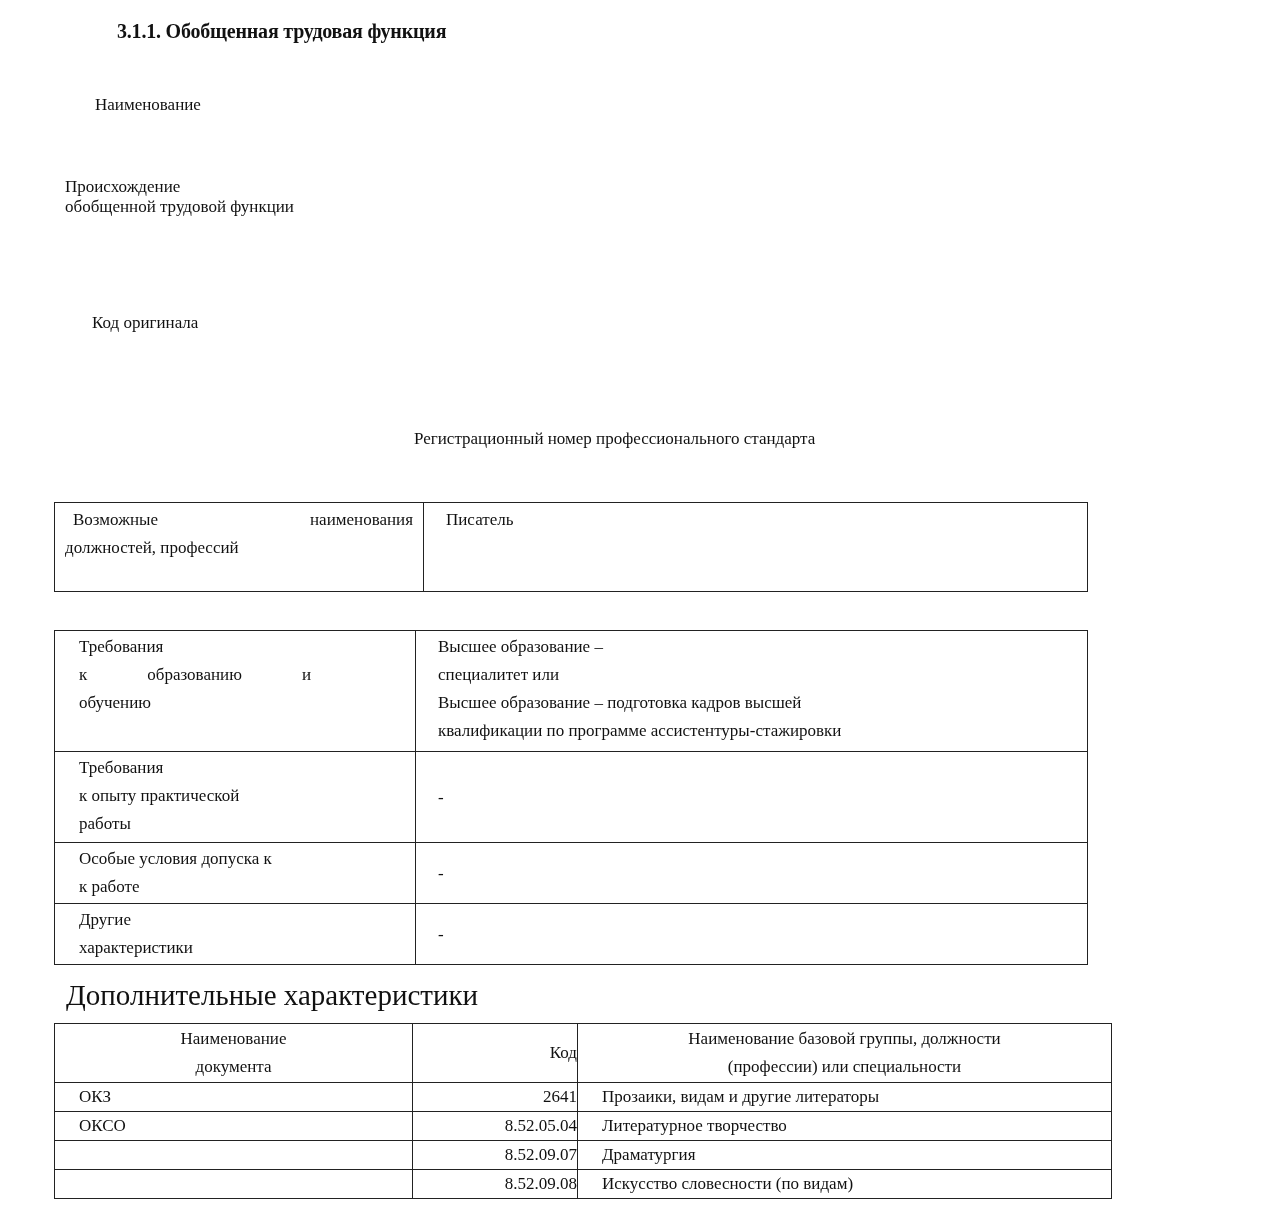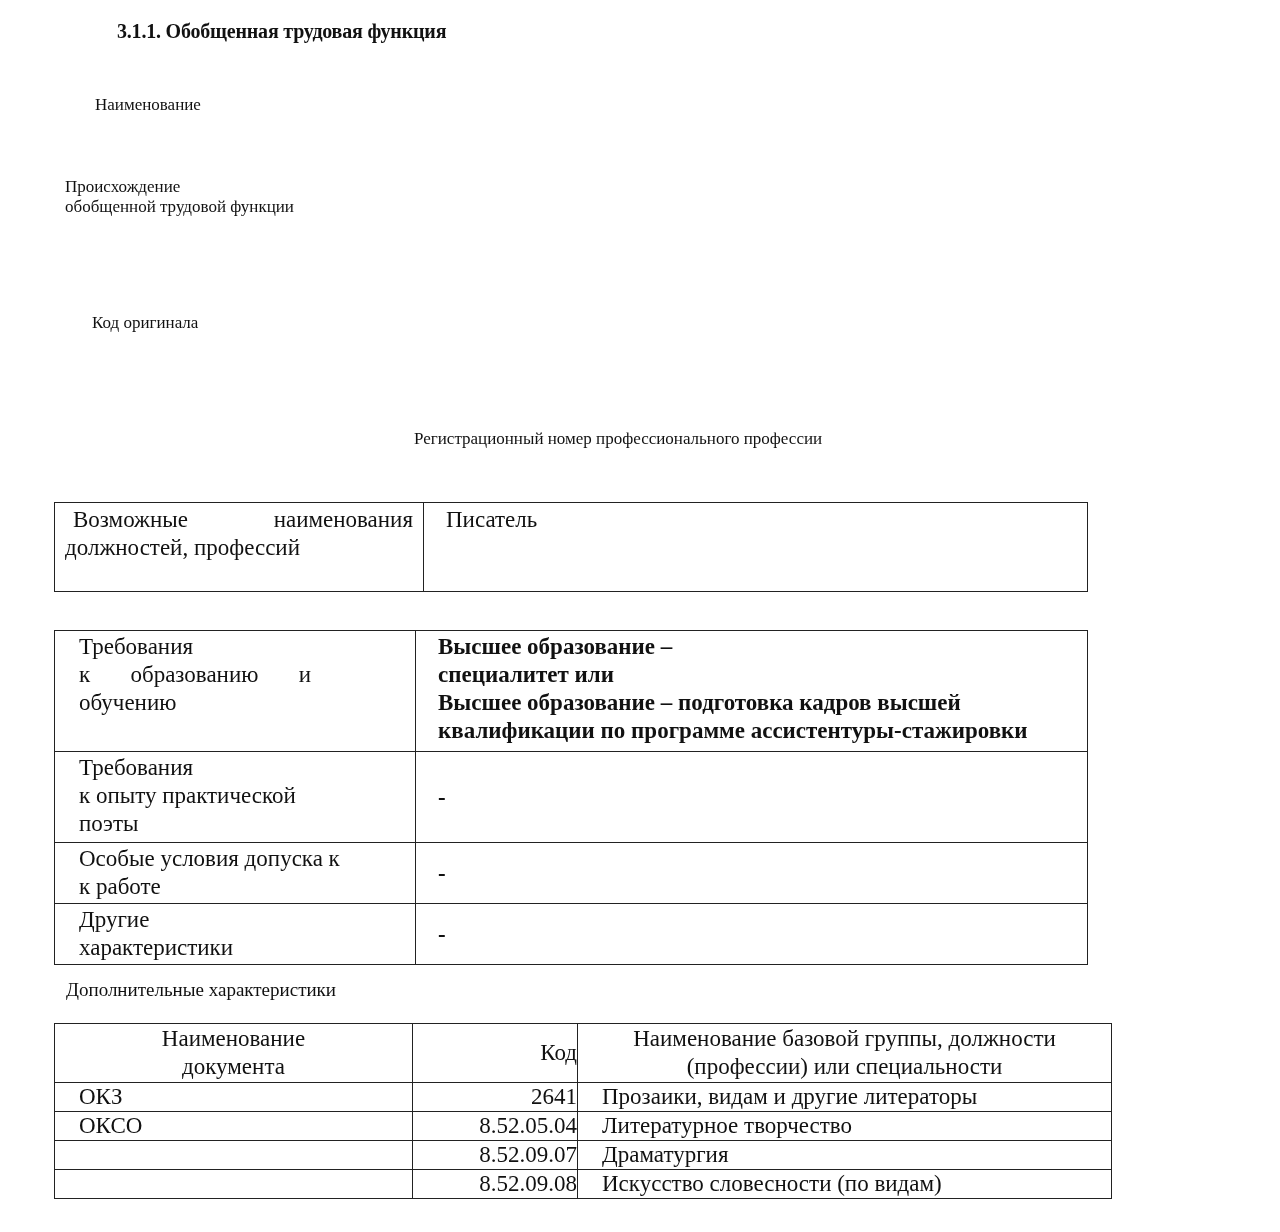--- a/index.html
+++ b/index.html
@@ -8,39 +8,39 @@
     font-family: "Liberation Serif", "DejaVu Serif", serif; color: #111;
   }
   .abs { position: absolute; }
   .title { left: 117px; top: 20px; font-size: 20px; font-weight: bold; letter-spacing: -0.2px; }
   .small { font-size: 17px; line-height: 20px; }
   .lbl-name { left: 95px; top: 95px; }
   .lbl-origin { left: 65px; top: 177px; }
   .lbl-code { left: 92px; top: 313px; }
   .lbl-reg { left: 414px; top: 429px; }
 
-  table { border-collapse: collapse; position: absolute; font-size: 23px; line-height: 28px; border-radius: 11px; }
+  table { border-collapse: collapse; position: absolute; font-size: 17px; line-height: 28px; border-radius: 11px; }
   td, th { border: 1.5px solid #222; vertical-align: top; padding: 0; font-weight: normal; }
 
   .t1 { left: 54px; top: 502px; width: 1034px; }
   .t1 td { height: 85px; }
   .t1 .c1 { width: 340px; padding: 3px 10px 0 18px; }
   .t1 .c2 { padding: 3px 10px 0 22px; }
   .just { text-align: justify; text-align-last: justify; }
 
   .t2 { left: 54px; top: 630px; width: 1034px; }
   .t2 .c1 { width: 326px; padding: 2px 10px 0 24px; }
-  .t2 .c2 { padding: 2px 12px 0 22px; font-weight: bold; }
+  .t2 .c2 { padding: 2px 12px 0 22px; }
   .t2 .mid { vertical-align: middle; }
   .t2 tr.r1 td { height: 118px; }
   .t2 tr.r2 td { height: 88px; }
   .t2 tr.r3 td { height: 58px; }
   .t2 tr.r4 td { height: 58px; }
 
-  .extra-title { left: 66px; top: 979px; font-size: 19px; }
+  .extra-title { left: 66px; top: 979px; font-size: 29px; }
 
   .t3 { left: 54px; top: 1023px; width: 1058px; }
   .t3 th { vertical-align: middle; text-align: center; height: 58px; }
   .t3 td { height: 28px; }
   .t3 .k1 { width: 333px; padding-left: 24px; }
   .t3 .k2 { width: 140px; padding-left: 24px; text-align: right; }
   .t3 .k3 { padding-left: 24px; }
   .t3 th.k1, .t3 th.k2, .t3 th.k3 { padding-left: 0; }
 </style>
 </head>
@@ -50,21 +50,21 @@
 
 <div class="abs small lbl-name">Наименование</div>
 
 <div class="abs small lbl-origin">
   <div>Происхождение</div>
   <div>обобщенной трудовой функции</div>
 </div>
 
 <div class="abs small lbl-code">Код оригинала</div>
 
-<div class="abs small lbl-reg">Регистрационный номер профессионального профессии</div>
+<div class="abs small lbl-reg">Регистрационный номер профессионального стандарта</div>
 
 <table class="t1">
   <tbody>
       <tr>
     <td class="c1">
       <div class="just">Возможные наименования</div>
       <div style="margin-left:-8px">должностей, профессий</div>
     </td>
     <td class="c2">Писатель</td>
   </tr>
@@ -83,21 +83,21 @@
       <div>Высшее образование –</div>
       <div>специалитет или</div>
       <div>Высшее образование – подготовка кадров высшей</div>
       <div>квалификации по программе ассистентуры-стажировки</div>
     </td>
   </tr>
   <tr class="r2">
     <td class="c1">
       <div>Требования</div>
       <div>к опыту практической</div>
-      <div>поэты</div>
+      <div>работы</div>
     </td>
     <td class="c2 mid">-</td>
   </tr>
   <tr class="r3">
     <td class="c1">
       <div>Особые условия допуска к</div>
       <div>к работе</div>
     </td>
     <td class="c2 mid">-</td>
   </tr>

